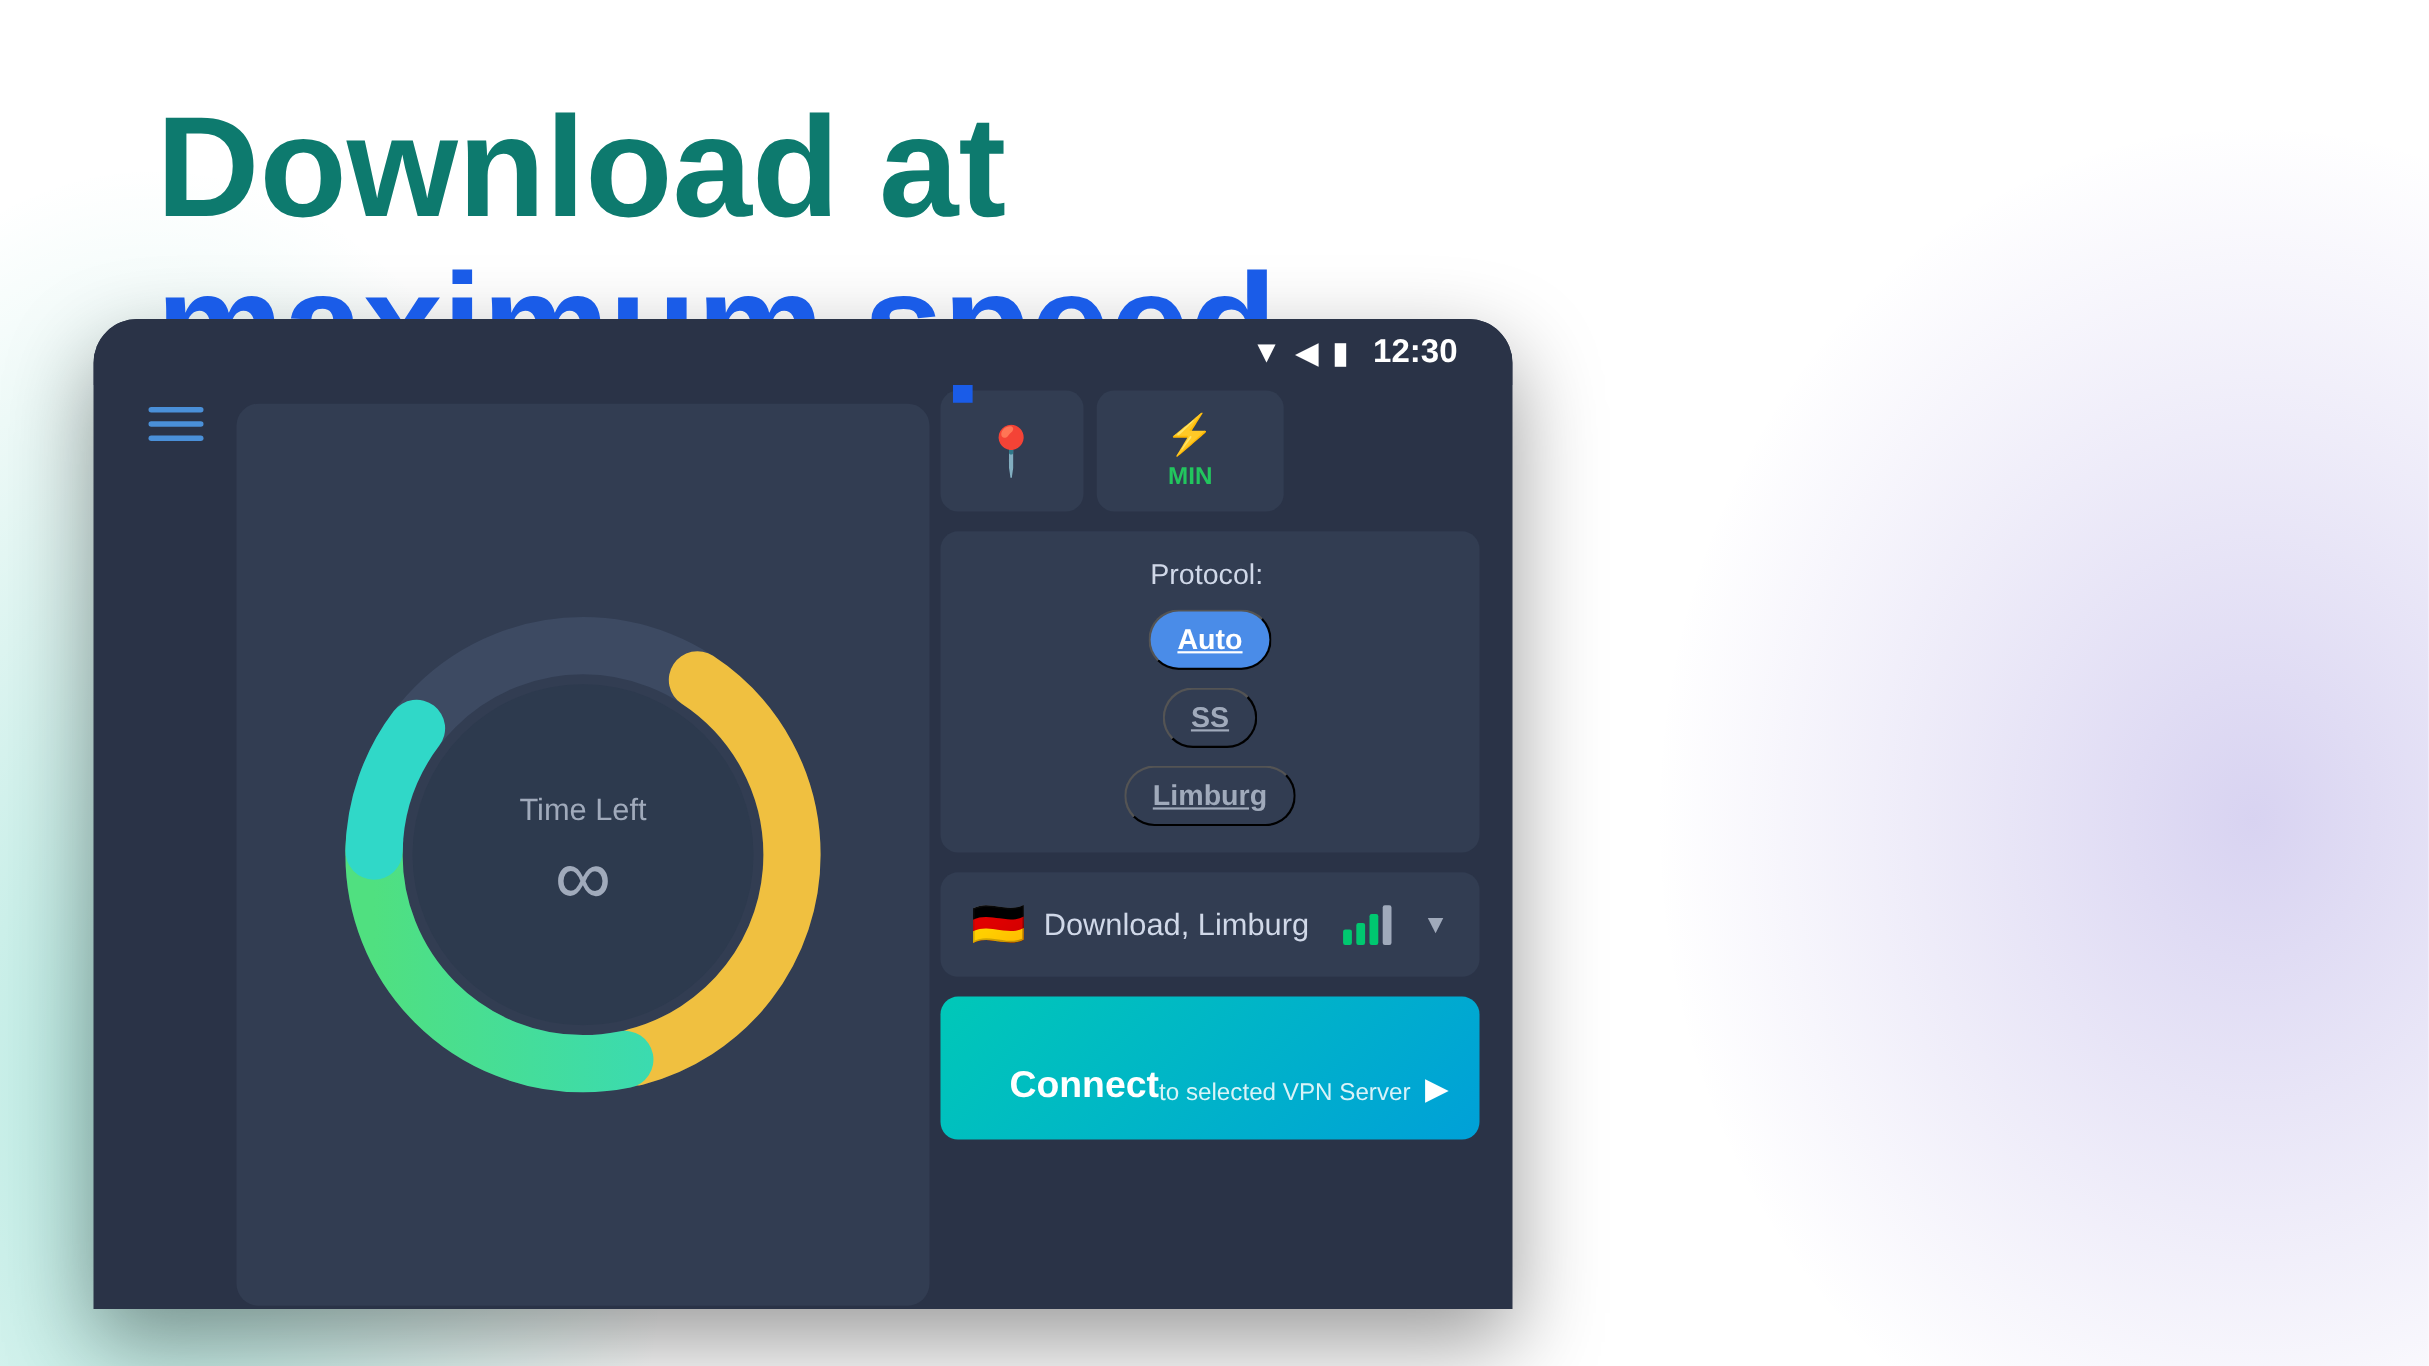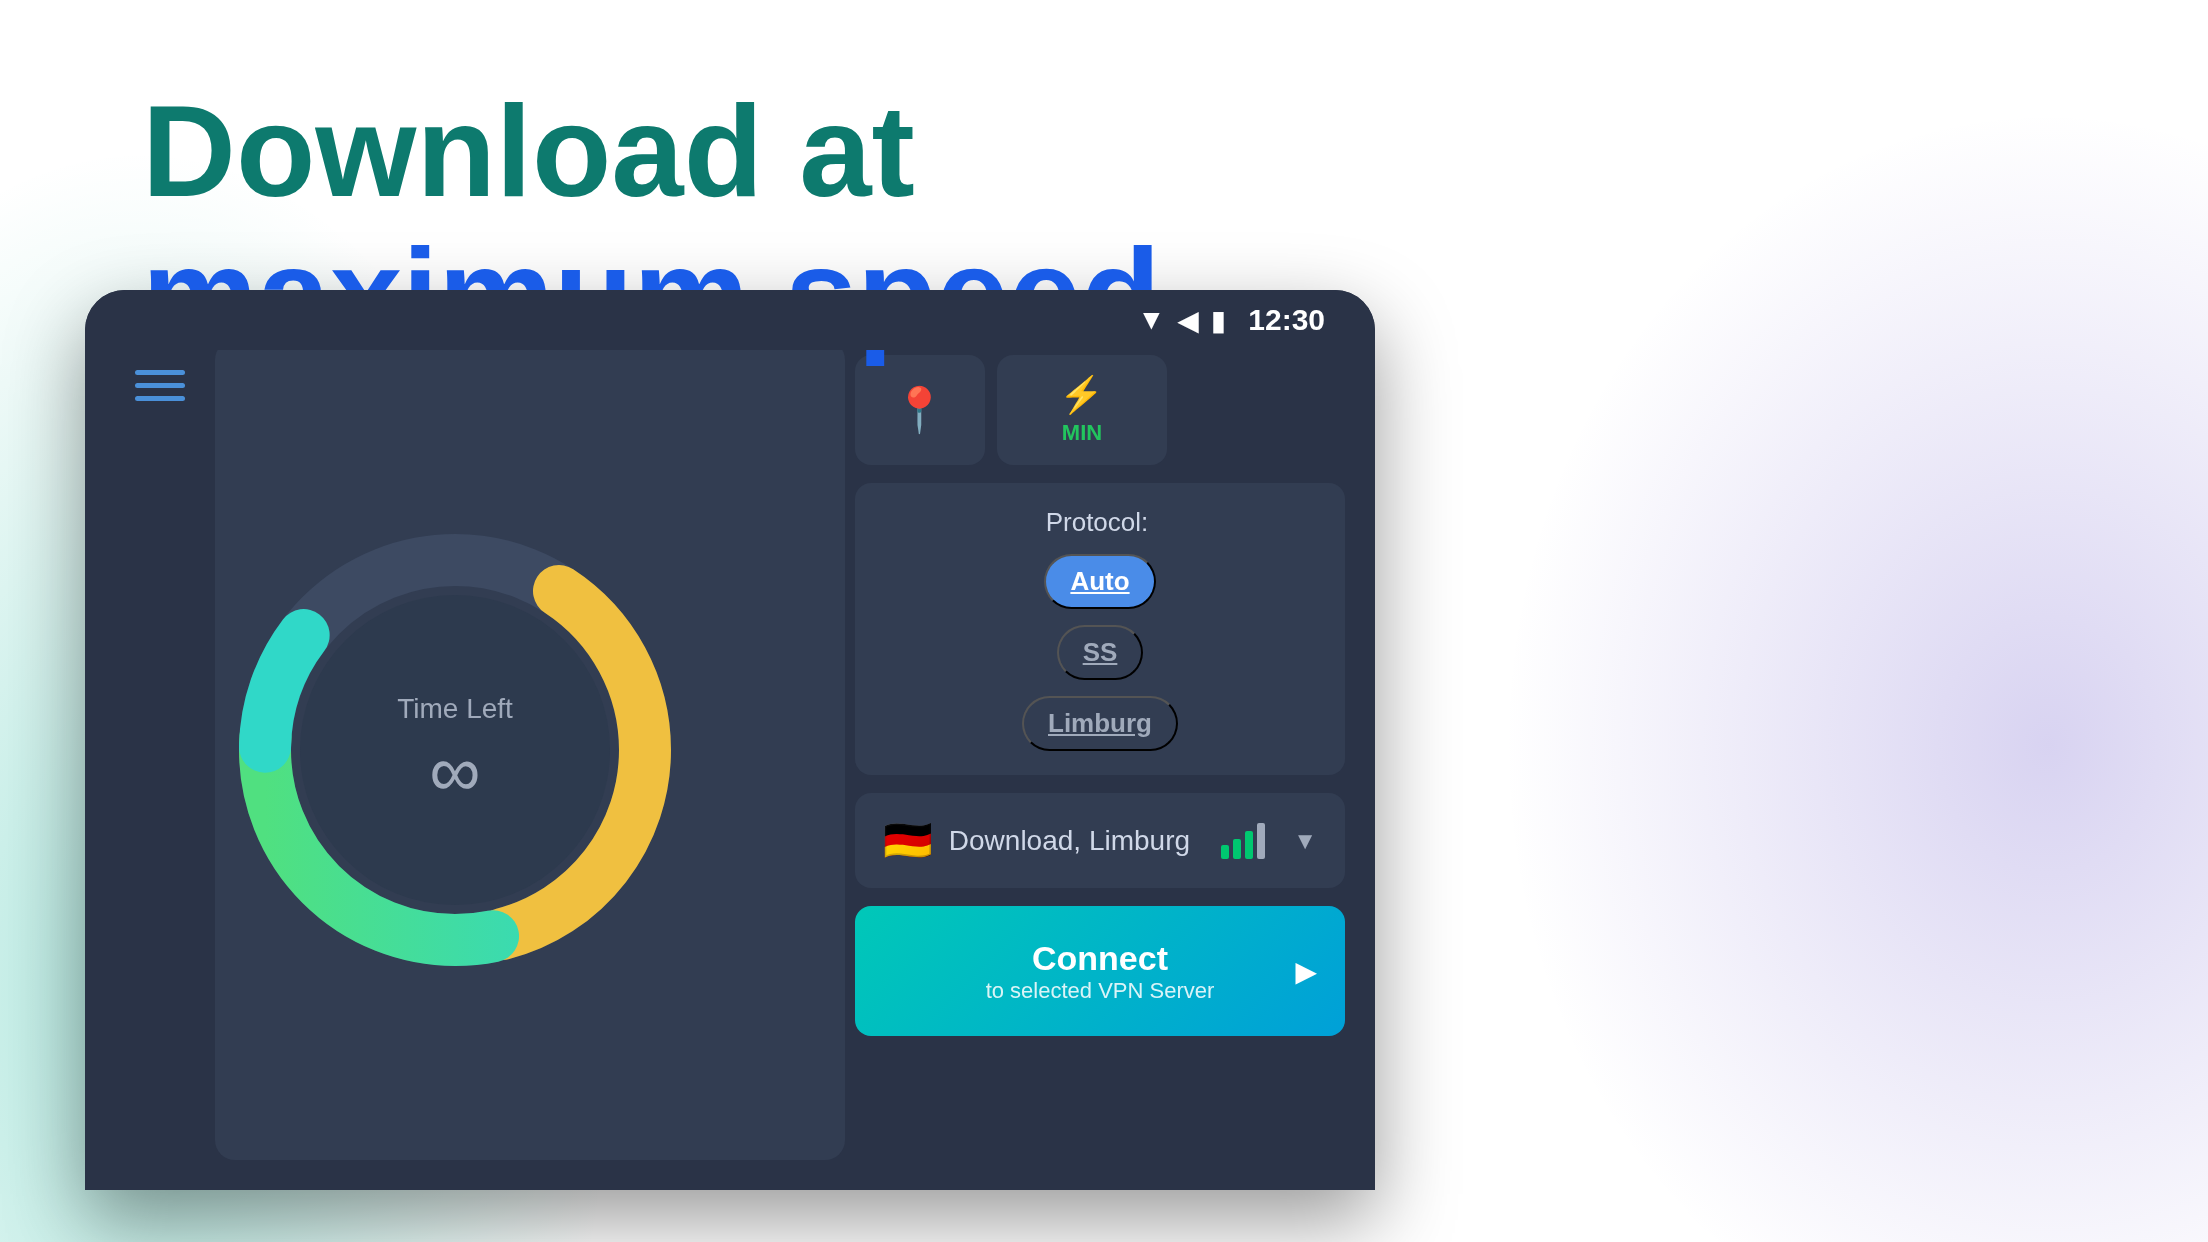--- a/index.html
+++ b/index.html
@@ -115,28 +115,29 @@
     .hamburger-line {
       width: 50px;
       height: 5px;
       background: #4a90d9;
       border-radius: 3px;
     }
 
     
     .left-panel {
       position: absolute;
-      top: 50px;
+      top: 77px;
       left: 130px;
       width: 630px;
       height: 820px;
       background: #323d52;
       border-radius: 20px;
       display: flex;
       align-items: center;
+      justify-content: center;
     }
 
     
     .donut-container {
       position: relative;
       width: 480px;
       height: 480px;
     }
     .donut-svg {
       width: 100%;
@@ -293,22 +294,22 @@
       font-size: 24px;
       cursor: pointer;
     }
 
     
     .connect-card {
       background: linear-gradient(135deg, #00c8b8 0%, #00a0d8 100%);
       border-radius: 16px;
       padding: 30px 28px;
       display: flex;
-      flex-direction: column;
-      align-items: center;
+      flex-direction: row;
+      align-items: flex-end;
       justify-content: center;
       cursor: pointer;
       position: relative;
       min-height: 130px;
     }
     .connect-title {
       color: white;
       font-size: 34px;
       font-weight: 700;
     }

